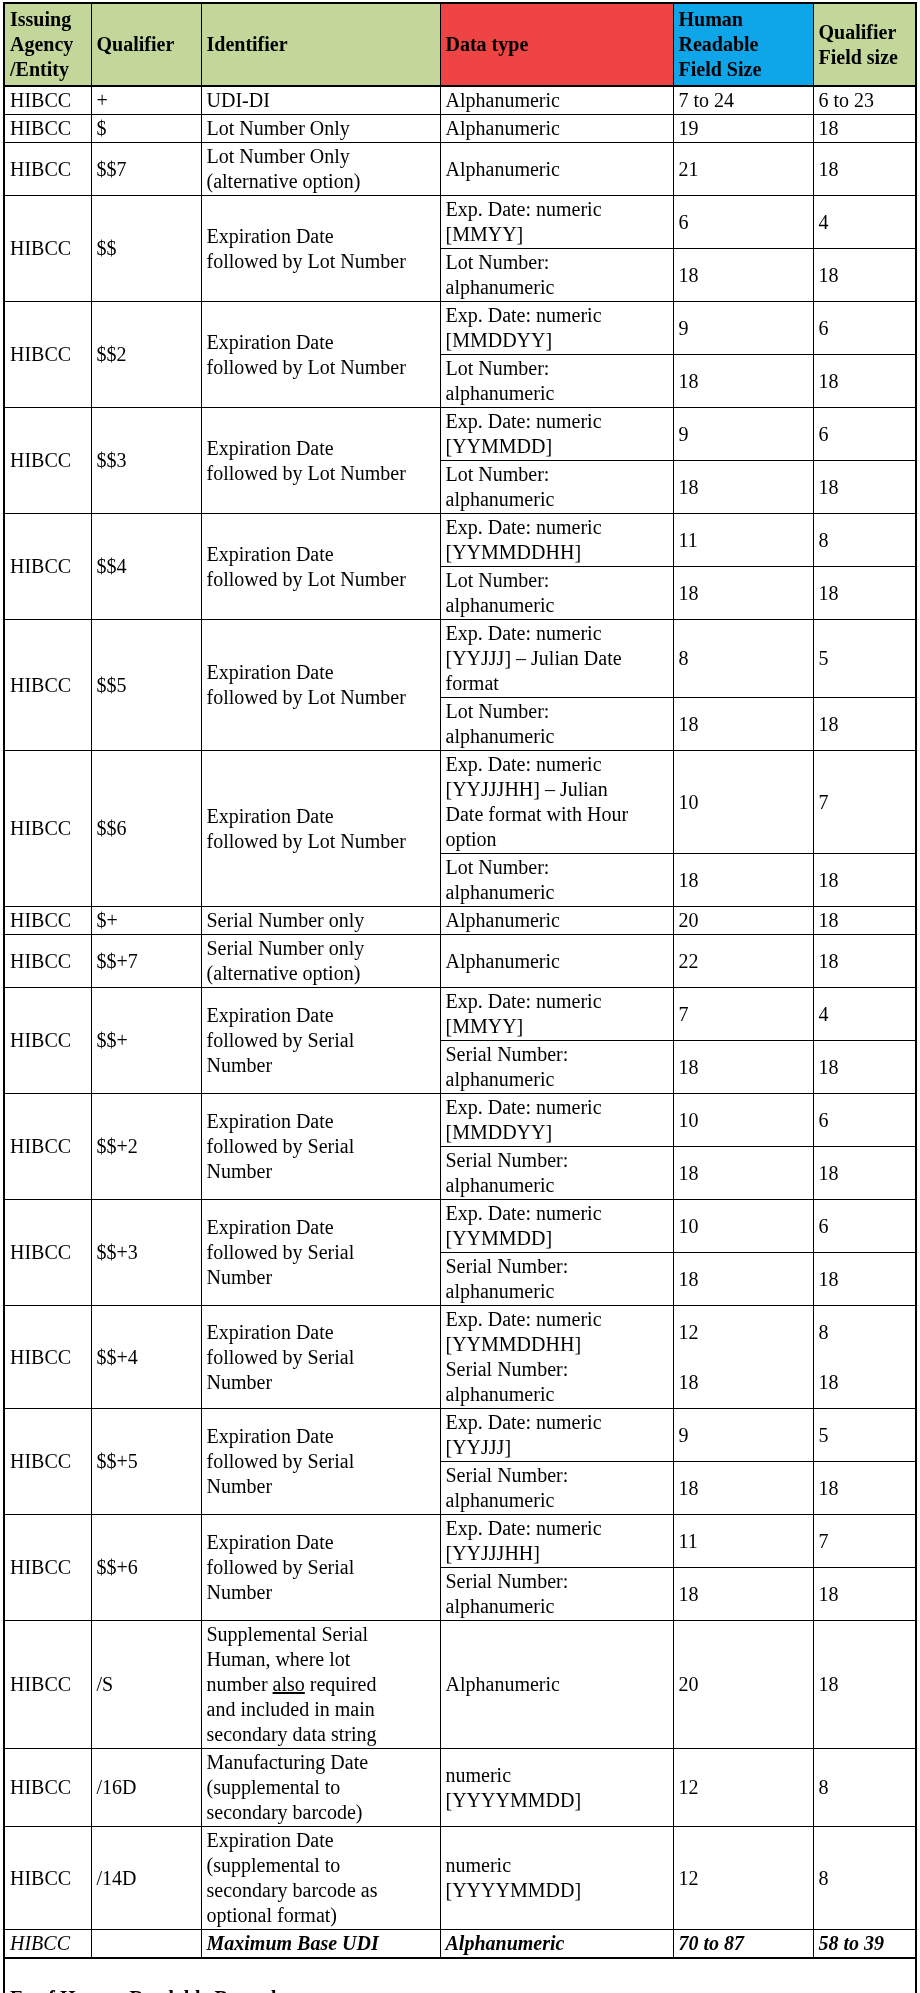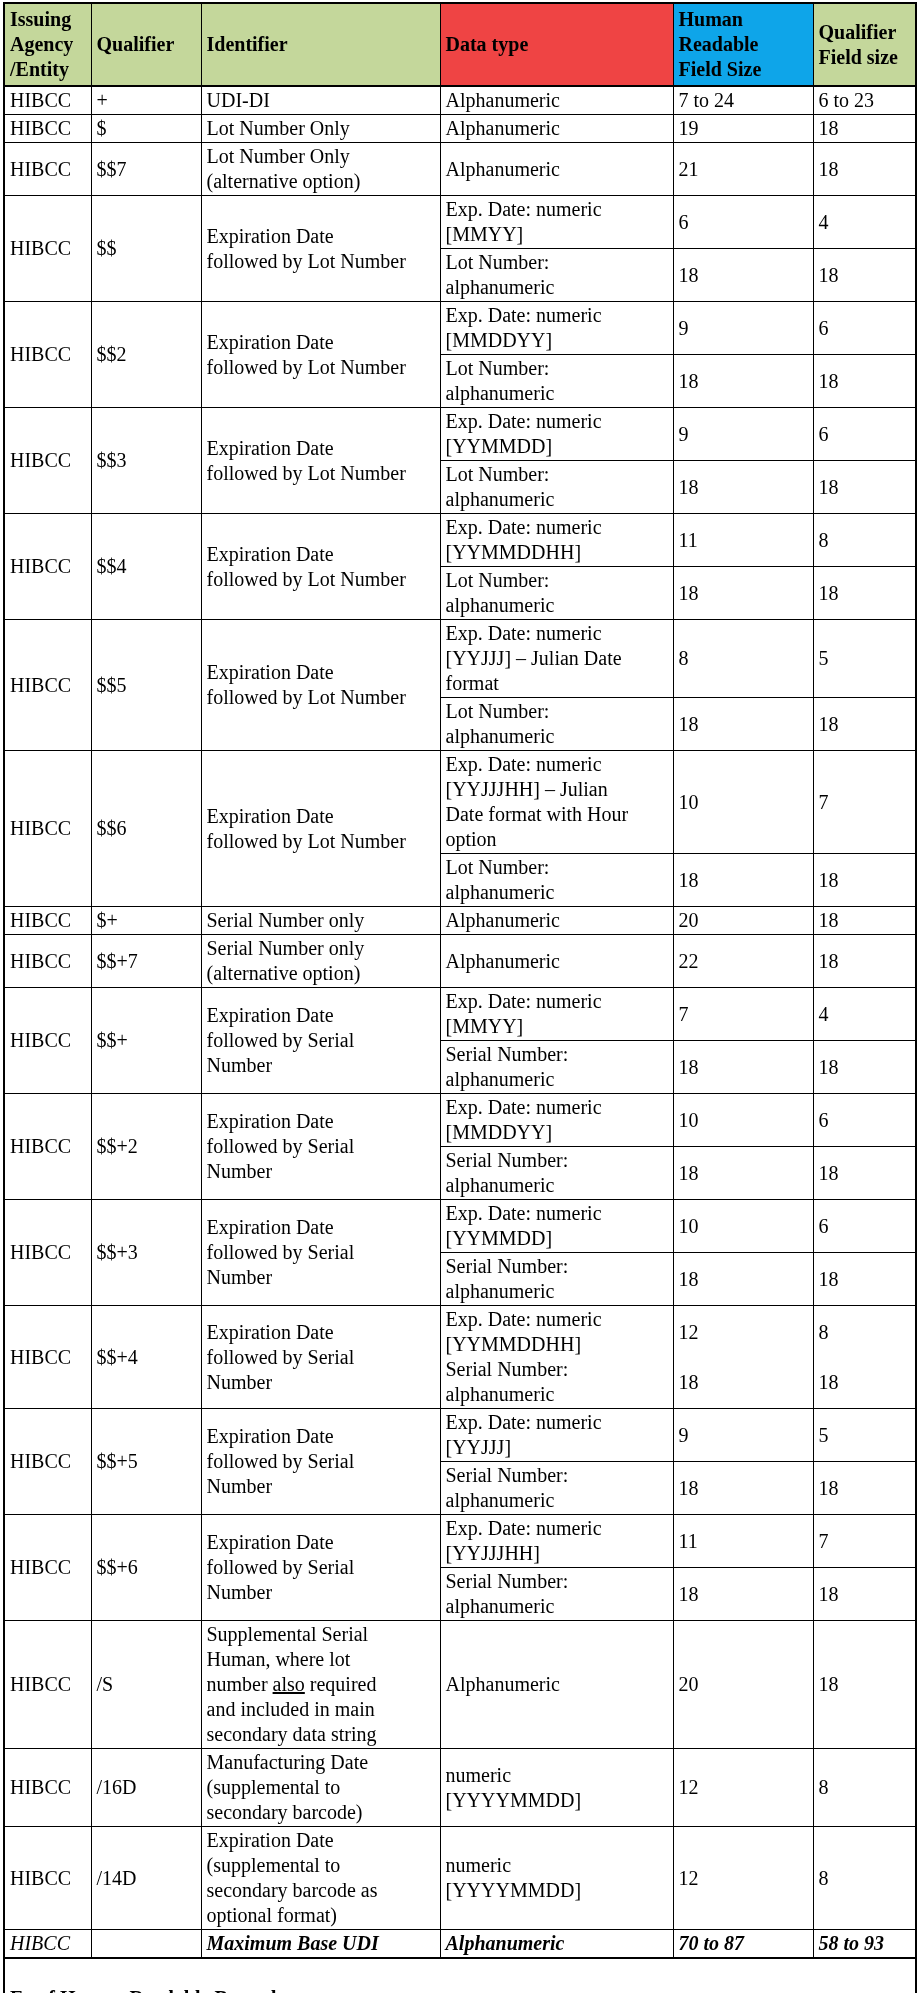--- a/index.html
+++ b/index.html
@@ -358,21 +358,21 @@
         <td>8</td>
       </tr>
     </tbody>
   <tbody>
     <tr class="summary-row">
       <td>HIBCC</td>
       <td></td>
       <td class="emph">Maximum Base UDI</td>
       <td class="emph">Alphanumeric</td>
       <td class="emph">70 to 87</td>
-      <td class="emph">58 to 93</td>
+      <td class="emph">58 to 39</td>
     </tr>
     <tr class="footer-row">
       <td colspan="6">
         <div>Ex of Human Readable Barcode:</div>
         
       </td>
     </tr>
   </tbody>
 </table>
 

